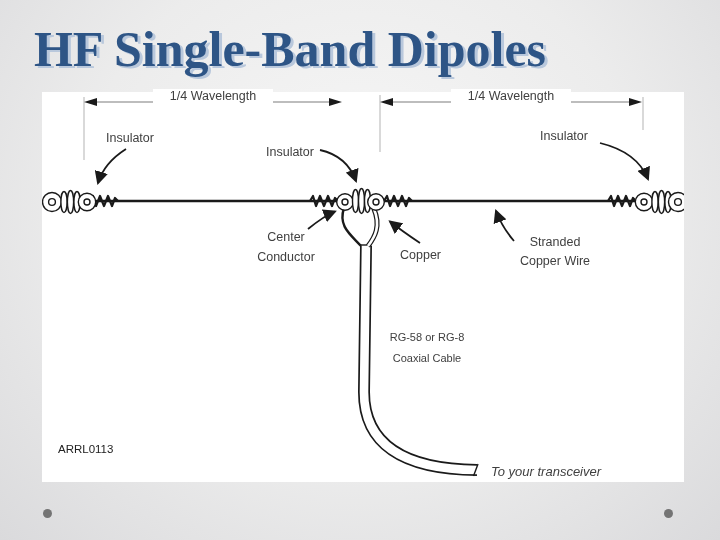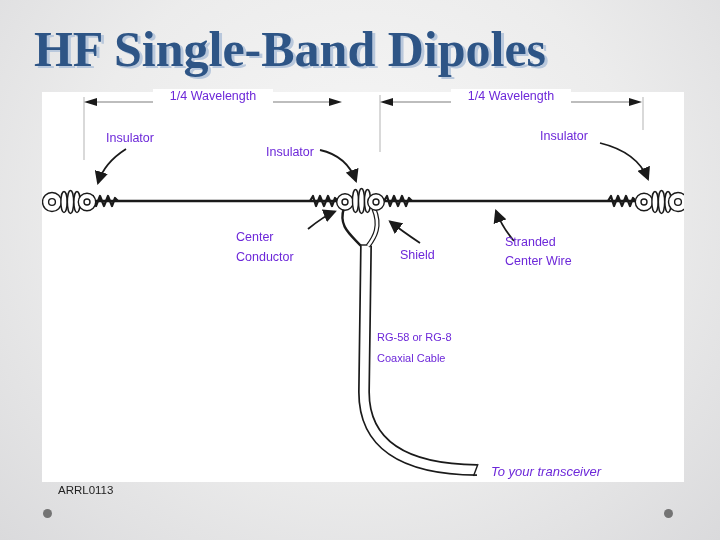--- a/index.html
+++ b/index.html
@@ -11,23 +11,23 @@
   .slide-title{
     position:absolute;left:0;top:20px;width:580px;text-align:center;
     font-family:"Liberation Serif", serif;font-weight:bold;font-size:50px;
     color:#2e5586;text-shadow:3px 2px 0 #b9c8dc;letter-spacing:0px;
   }
   .diagram-panel{
     position:absolute;left:42px;top:92px;width:642px;height:390px;background:#ffffff;
   }
   .diagram-panel svg{position:absolute;left:0;top:0;}
   .lbl{
-    position:absolute;color:#6d28d9;font-size:12.5px;line-height:15px;white-space:pre-line;
+    position:absolute;color:#404040;font-size:12.5px;line-height:15px;white-space:pre-line;
   }
-  .ctr{}
+  .ctr{text-align:center;}
   .dim-label{width:120px;text-align:center;background:#ffffff;}
   .lbl-coax{line-height:21px;font-size:11px;}
   .lbl-arrl{font-size:11.5px;color:#222;}
   .lbl-transceiver{font-size:13px;}
   .bullet-dot{
     position:absolute;width:9px;height:9px;border-radius:50%;background:#747474;
   }
 </style>
 </head>
 <body>
@@ -129,24 +129,24 @@
 
 <div class="lbl dim-label" style="left:153px;top:89px;">1/4 Wavelength</div>
 <div class="lbl dim-label" style="left:451px;top:89px;">1/4 Wavelength</div>
 
 <div class="lbl" style="left:106px;top:131px;">Insulator</div>
 <div class="lbl" style="left:266px;top:145px;">Insulator</div>
 <div class="lbl" style="left:540px;top:129px;">Insulator</div>
 
 <div class="lbl ctr" style="left:236px;top:227px;width:100px;line-height:20px;">Center
 Conductor</div>
-<div class="lbl" style="left:400px;top:248px;">Shield</div>
+<div class="lbl" style="left:400px;top:248px;">Copper</div>
 <div class="lbl ctr" style="left:505px;top:233px;width:100px;line-height:19px;">Stranded
-Center Wire</div>
+Copper Wire</div>
 
 <div class="lbl ctr lbl-coax" style="left:377px;top:327px;width:100px;">RG-58 or RG-8
 Coaxial Cable</div>
 
-<div class="lbl lbl-arrl" style="left:58px;top:483px;">ARRL0113</div>
+<div class="lbl lbl-arrl" style="left:58px;top:442px;">ARRL0113</div>
 <div class="lbl lbl-transceiver" style="left:491px;top:464px;font-style:italic;">To your transceiver</div>
 
 <div class="bullet-dot" style="left:43px;top:509px;"></div>
 <div class="bullet-dot" style="left:664px;top:509px;"></div>
 
 </body></html>

